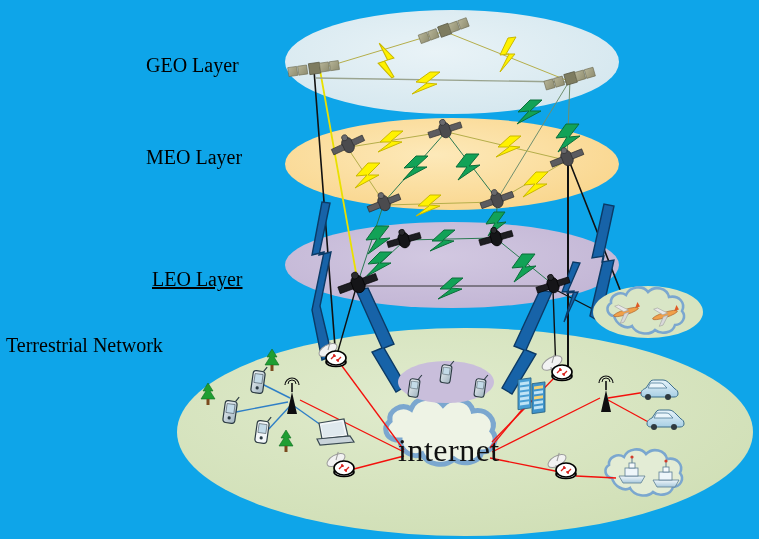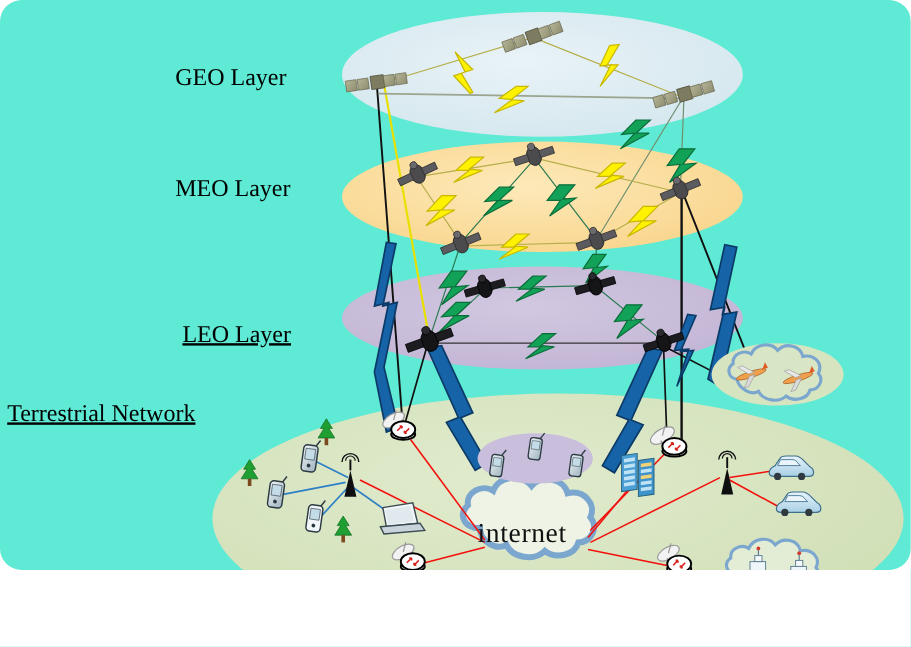--- a/index.html
+++ b/index.html
@@ -1,25 +1,25 @@
 <!DOCTYPE html>
 <html><head>
 <meta charset="utf-8">
 <style>
   html,body{margin:0;padding:0;background:#ffffff;}
-  #stage{position:relative;width:759px;height:475px;background:#5eead4;overflow:hidden;
-         font-family:"Liberation Serif",serif;border-radius:18px;}
+  #stage{position:relative;width:759px;height:539px;background:#0ea5e9;overflow:hidden;
+         font-family:"Liberation Serif",serif;}
   #stage svg{position:absolute;left:0;top:0;}
   .layer-label{position:absolute;color:#000;font-family:"Liberation Serif",serif;
                font-size:20px;white-space:nowrap;}
   #lbl-geo{left:146px;top:54px;}
   #lbl-meo{left:146px;top:146px;text-align:right;}
   #lbl-leo{left:152px;top:268px;text-decoration:underline;}
-  #lbl-ter{left:6px;top:334px;text-decoration:underline;}
-  #lbl-internet{position:absolute;left:398px;top:432px;font-size:23px;color:#111;
+  #lbl-ter{left:6px;top:334px;}
+  #lbl-internet{position:absolute;left:398px;top:432px;font-size:32px;color:#111;
                 font-family:"Liberation Serif",serif;letter-spacing:.5px;}
 </style>
 </head>
 <body>
 
 <div id="stage">
 
   <svg width="759" height="539" viewBox="0 0 759 539">
     <defs>
       <radialGradient id="gGeo" cx="45%" cy="40%" r="70%">

